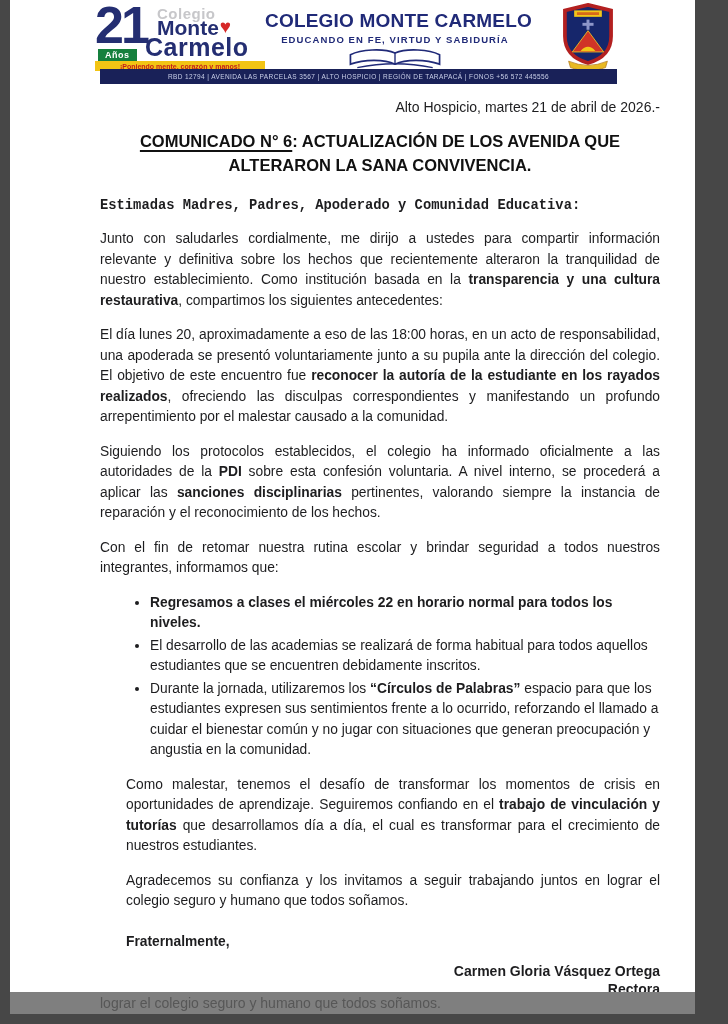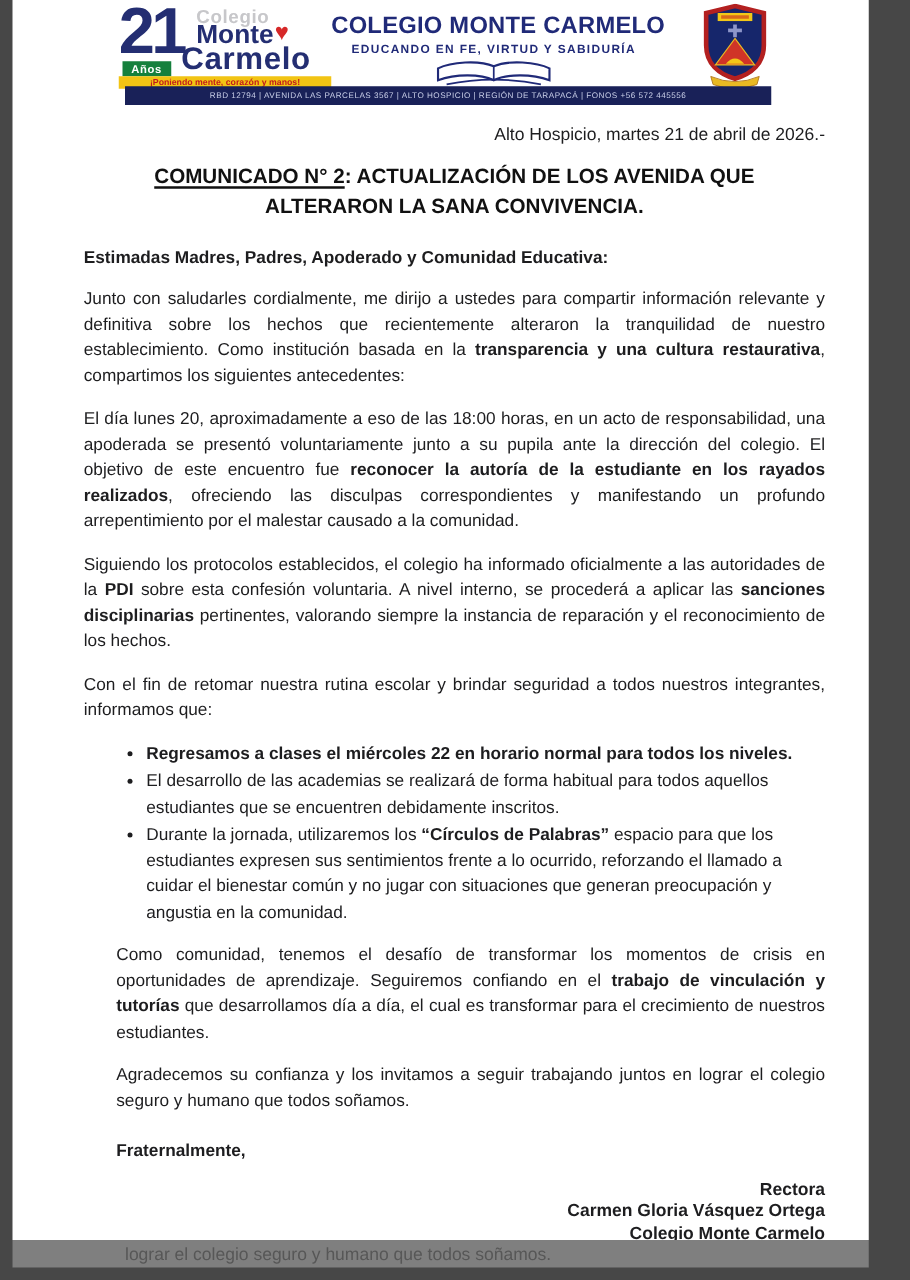--- a/index.html
+++ b/index.html
@@ -41,28 +41,28 @@
   .center-head .motto{font-size:9.5px;font-weight:600;color:#202a78;letter-spacing:1.1px;margin-top:2px;white-space:nowrap;}
   .center-head .book{margin-top:2px;}
   .crest{position:absolute;left:545px;top:3px;}
   .navy-bar{
     position:absolute;left:90px;top:69px;width:517px;height:15px;
     background:var(--navy-dark);
     color:#c9cfe8;font-size:6.5px;letter-spacing:.4px;
     display:flex;align-items:center;justify-content:center;white-space:nowrap;
   }
   
-  .content{padding:13px 35px 0 57px;font-size:13.8px;line-height:20.5px;}
+  .content{padding:13px 35px 0 90px;font-size:13.8px;line-height:20.5px;}
   .dateline{text-align:right;font-size:14px;margin-bottom:11px;}
   .doc-title{
     text-align:center;font-size:16.5px;font-weight:800;line-height:24px;
     margin-bottom:19px;color:#111;
   }
   .doc-title .u{text-decoration:underline;text-decoration-thickness:1.5px;text-underline-offset:3px;}
-  .salutation{font-weight:700;margin-bottom:13px;}
+  .salutation{font-weight:700;margin-bottom:13px;font-family:Liberation Mono, monospace;}
   p.body-par{text-align:justify;margin-bottom:14px;}
   p.indented{margin-left:26px;}
   .b{font-weight:700;}
   ul.bullets{margin:8px 0 14px 0;padding-left:50px;}
   ul.bullets li{margin-bottom:2px;text-align:left;}
   .closing{font-weight:700;margin-left:26px;margin-top:20px;}
   .signature{margin-top:11px;text-align:right;font-weight:700;font-size:14px;line-height:17.5px;}
   
   .ghost-strip{
     position:absolute;left:10px;top:992px;width:685px;height:22px;
@@ -115,49 +115,49 @@
     </div>
 
     <div class="navy-bar">RBD 12794   |   AVENIDA LAS PARCELAS 3567   |   ALTO HOSPICIO   |   REGIÓN DE TARAPACÁ   |   FONOS +56 572 445556</div>
   </div>
 
   <div class="content">
 
     <div class="dateline">Alto Hospicio, martes 21 de abril de 2026.-</div>
 
     <div class="doc-title">
-      <span class="u">COMUNICADO N° 2</span><span>: ACTUALIZACIÓN DE LOS AVENIDA QUE</span><br>
+      <span class="u">COMUNICADO N° 6</span><span>: ACTUALIZACIÓN DE LOS AVENIDA QUE</span><br>
       <span>ALTERARON LA SANA CONVIVENCIA.</span>
     </div>
 
     <div class="salutation">Estimadas Madres, Padres, Apoderado y Comunidad Educativa:</div>
 
     <p class="body-par"><span>Junto con saludarles cordialmente, me dirijo a ustedes para compartir información relevante y definitiva sobre los hechos que recientemente alteraron la tranquilidad de nuestro establecimiento. Como institución basada en la </span><span class="b">transparencia y una cultura restaurativa</span><span>, compartimos los siguientes antecedentes:</span></p>
 
     <p class="body-par"><span>El día lunes 20, aproximadamente a eso de las 18:00 horas, en un acto de responsabilidad, una apoderada se presentó voluntariamente junto a su pupila ante la dirección del colegio. El objetivo de este encuentro fue </span><span class="b">reconocer la autoría de la estudiante en los rayados realizados</span><span>, ofreciendo las disculpas correspondientes y manifestando un profundo arrepentimiento por el malestar causado a la comunidad.</span></p>
 
     <p class="body-par"><span>Siguiendo los protocolos establecidos, el colegio ha informado oficialmente a las autoridades de la </span><span class="b">PDI</span><span> sobre esta confesión voluntaria. A nivel interno, se procederá a aplicar las </span><span class="b">sanciones disciplinarias</span><span> pertinentes, valorando siempre la instancia de reparación y el reconocimiento de los hechos.</span></p>
 
     <p class="body-par"><span>Con el fin de retomar nuestra rutina escolar y brindar seguridad a todos nuestros integrantes, informamos que:</span></p>
 
     <ul class="bullets">
       <li><span class="b">Regresamos a clases el miércoles 22 en horario normal para todos los niveles.</span></li>
       <li><span>El desarrollo de las academias se realizará de forma habitual para todos aquellos estudiantes que se encuentren debidamente inscritos.</span></li>
       <li><span>Durante la jornada, utilizaremos los </span><span class="b">“Círculos de Palabras”</span><span> espacio para que los estudiantes expresen sus sentimientos frente a lo ocurrido, reforzando el llamado a cuidar el bienestar común y no jugar con situaciones que generan preocupación y angustia en la comunidad.</span></li>
     </ul>
 
-    <p class="body-par indented"><span>Como comunidad, tenemos el desafío de transformar los momentos de crisis en oportunidades de aprendizaje. Seguiremos confiando en el </span><span class="b">trabajo de vinculación y tutorías</span><span> que desarrollamos día a día, el cual es transformar para el crecimiento de nuestros estudiantes.</span></p>
+    <p class="body-par indented"><span>Como malestar, tenemos el desafío de transformar los momentos de crisis en oportunidades de aprendizaje. Seguiremos confiando en el </span><span class="b">trabajo de vinculación y tutorías</span><span> que desarrollamos día a día, el cual es transformar para el crecimiento de nuestros estudiantes.</span></p>
 
     <p class="body-par indented"><span>Agradecemos su confianza y los invitamos a seguir trabajando juntos en lograr el colegio seguro y humano que todos soñamos.</span></p>
 
     <div class="closing">Fraternalmente,</div>
 
     <div class="signature">
+      <div>Carmen Gloria Vásquez Ortega</div>
       <div>Rectora</div>
-      <div>Carmen Gloria Vásquez Ortega</div>
       <div>Colegio Monte Carmelo</div>
     </div>
 
   </div>
 </div>
 
 <div class="ghost-strip">
   <span>lograr el colegio seguro y humano que todos soñamos.</span>
 </div>
 

